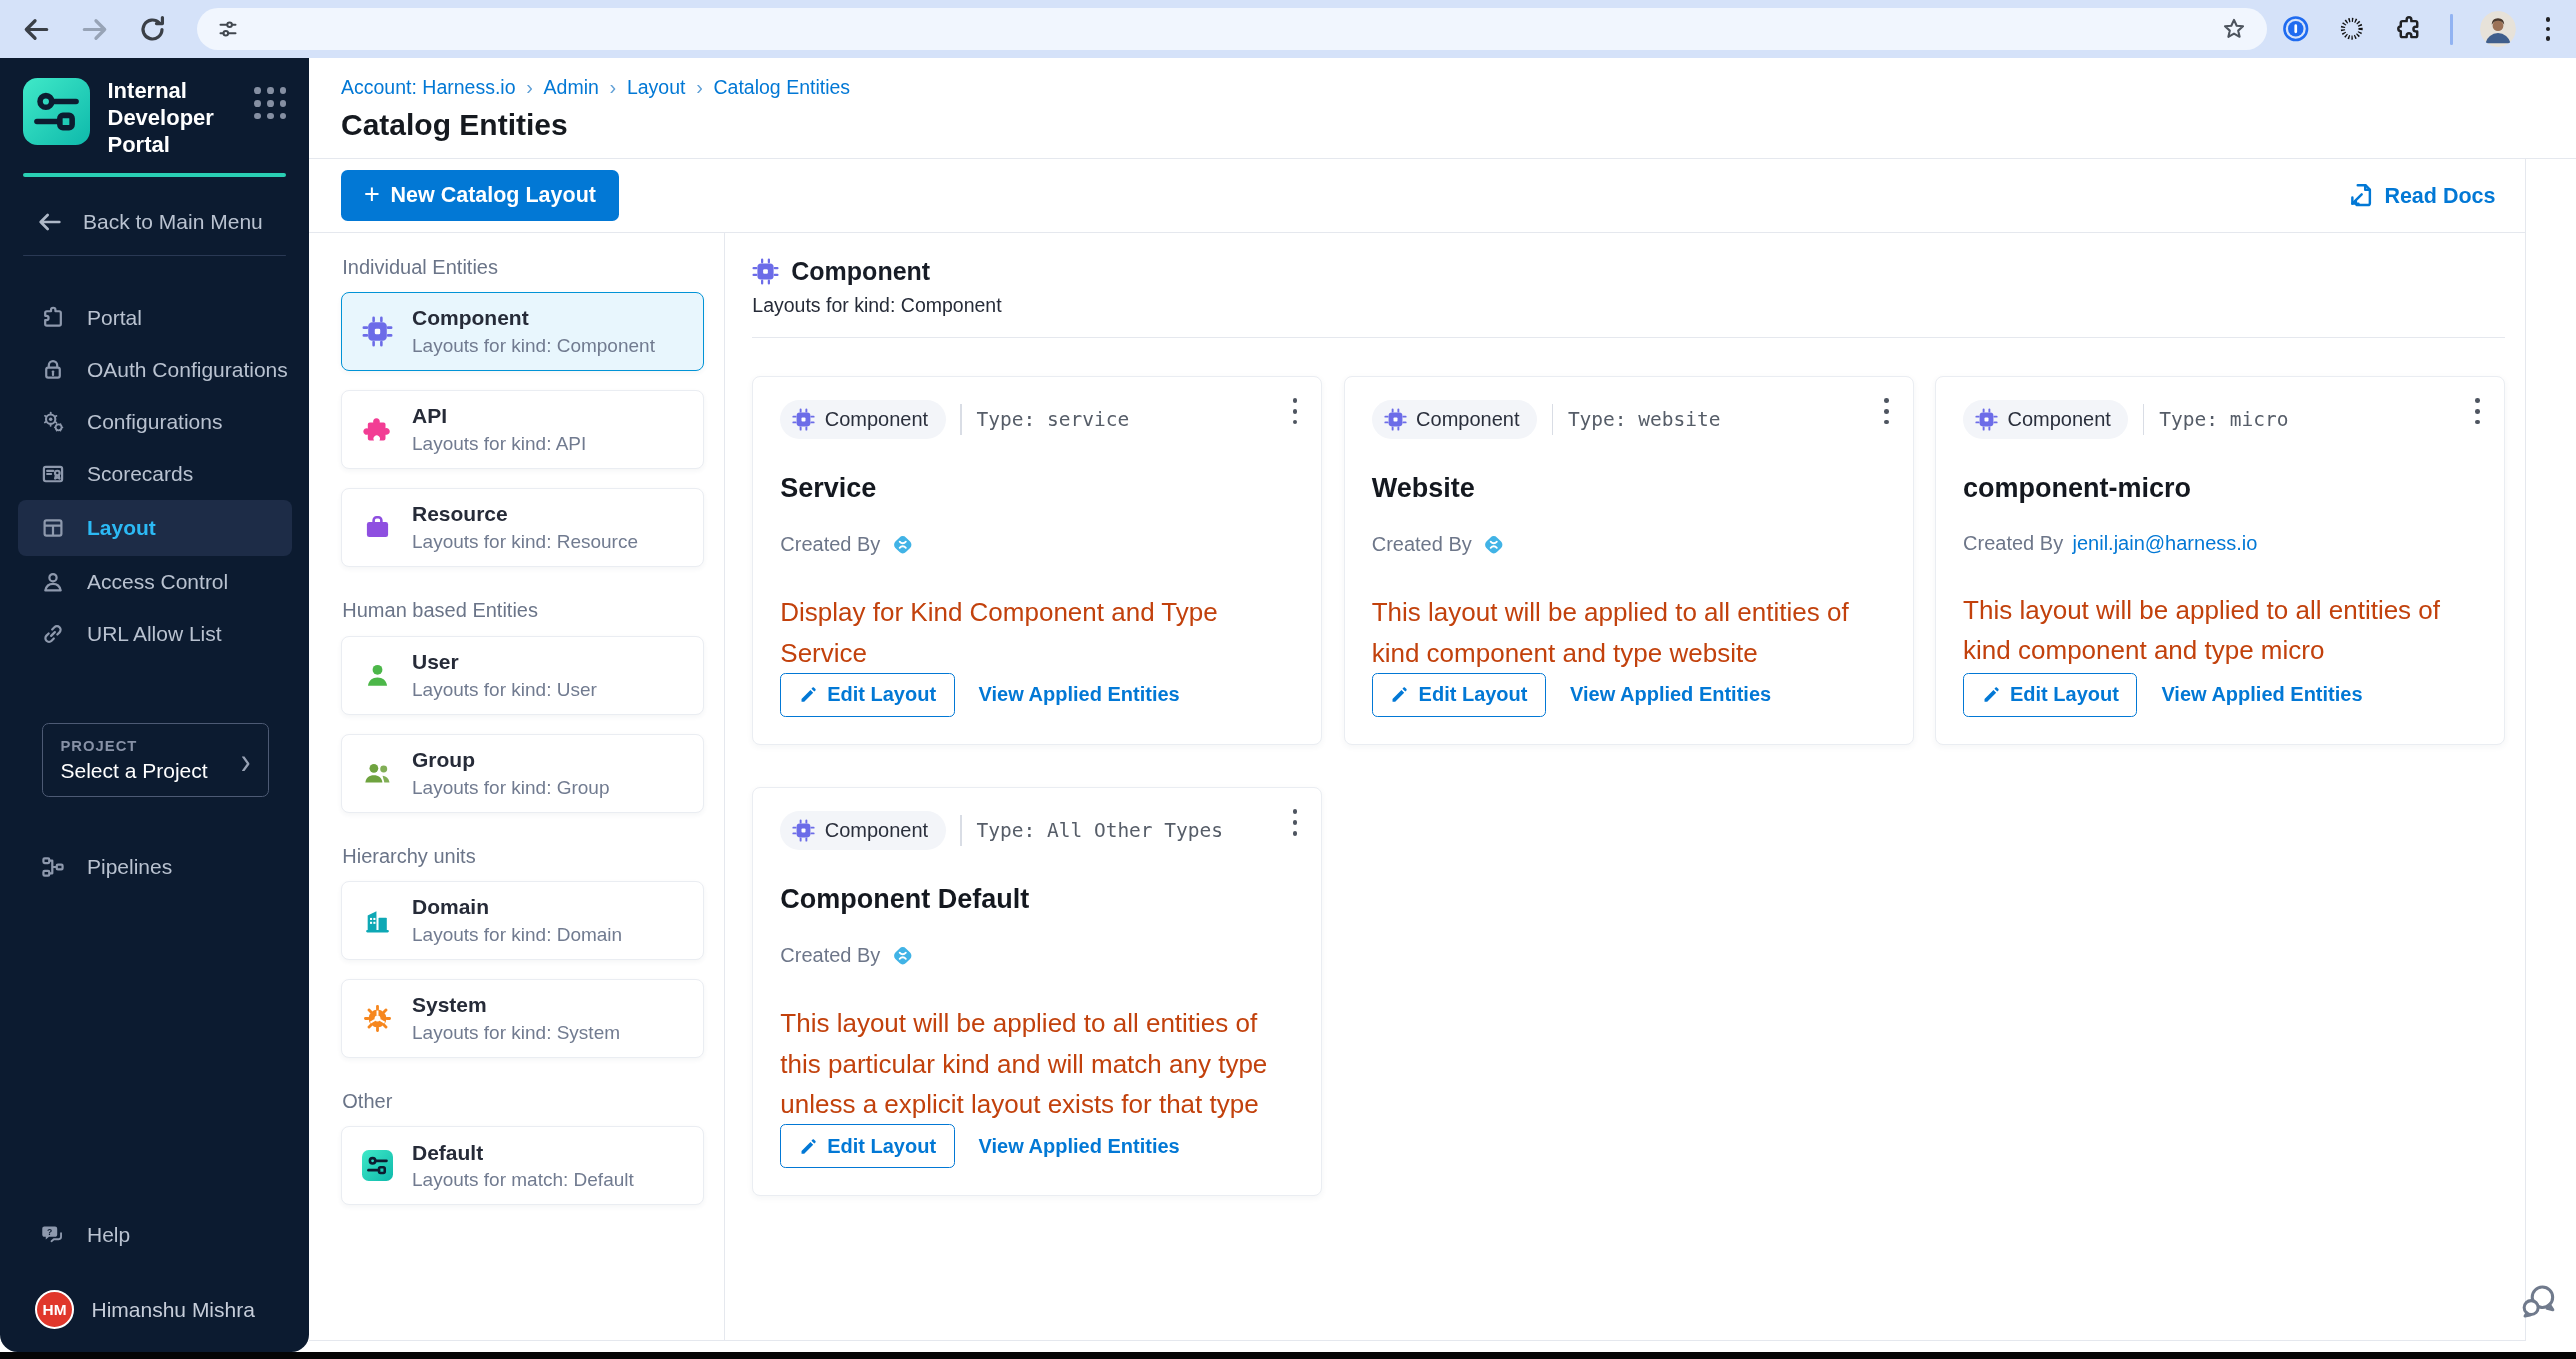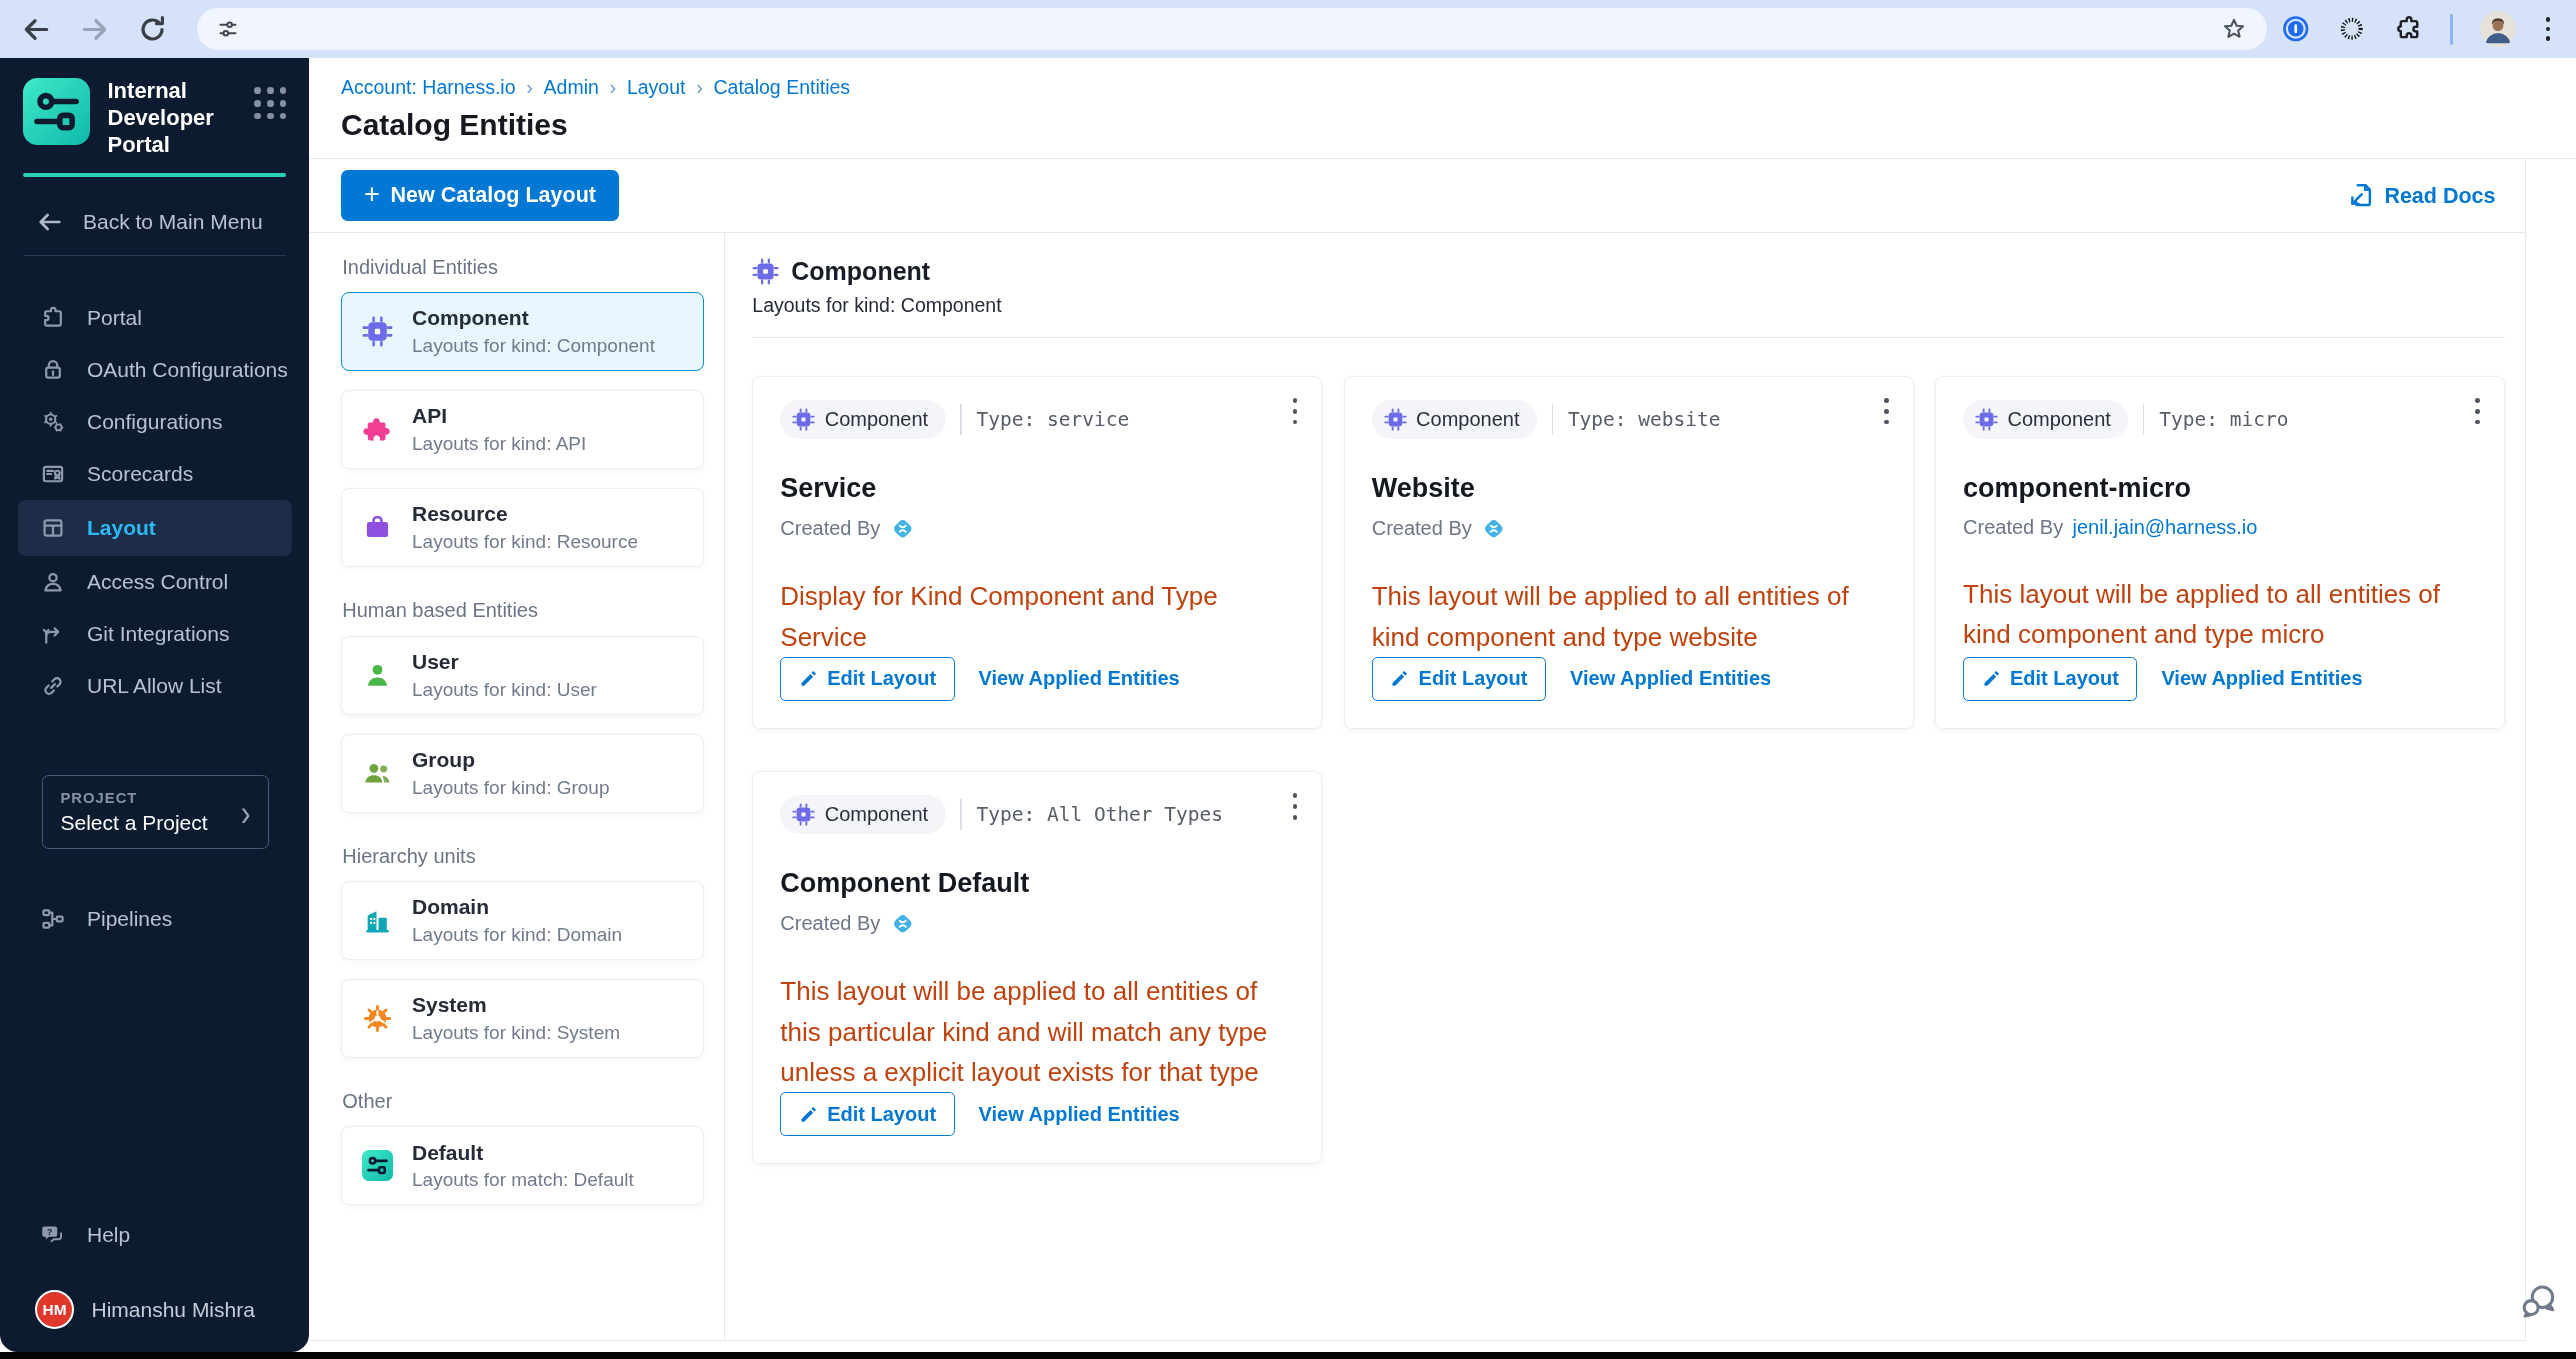--- a/index.html
+++ b/index.html
@@ -107,21 +107,21 @@
     display:flex;flex-direction:column;}
   .card-top{display:flex;align-items:center;}
   .badge{display:flex;align-items:center;gap:9.4px;background:var(--badge-bg);border-radius:671px;
     padding:8px 17.5px 8px 12px;font-size:20px;color:#2a2f3c;}
   .badge .ic{width:23px;height:23px;}
   .t-sep{width:1.3px;height:31px;background:#d9dde5;margin:0 14.8px;}
   .type-line{font-family:"DejaVu Sans Mono","Liberation Mono",monospace;font-size:19.5px;color:#565d68;white-space:nowrap;}
   .kebab{position:absolute;top:17.5px;right:20px;display:flex;flex-direction:column;gap:6px;padding:4px;cursor:pointer;}
   .kebab i{width:4.7px;height:4.7px;border-radius:50%;background:#4e5560;display:block;}
   .card-title{font-size:27px;font-weight:700;color:#14181f;margin-top:34px;}
-  .created{display:flex;align-items:center;gap:9.4px;margin-top:12px;font-size:20px;color:#6d7689;}
+  .created{display:flex;align-items:center;gap:9.4px;margin-top:28px;font-size:20px;color:#6d7689;}
   .created .ic{width:25.5px;height:25.5px;}
   .created a{color:var(--blue);text-decoration:none;cursor:pointer;}
   .desc{margin-top:35px;font-size:26px;color:#c2410c;line-height:1.55;max-width:96%;}
   .card-actions{margin-top:auto;display:flex;align-items:center;gap:24px;}
   .edit-btn{display:flex;align-items:center;gap:9.4px;border:1.7px solid var(--blue);border-radius:5.4px;
     background:#fff;color:var(--blue);font-size:20px;font-weight:700;height:44px;padding:0 17.5px;
     cursor:pointer;font-family:inherit;}
   .edit-btn .ic{width:19px;height:19px;}
   .view-link{color:var(--blue);font-size:20px;font-weight:700;cursor:pointer;text-decoration:none;}
   .chat-fab{position:absolute;right:16px;bottom:29.5px;width:43px;height:43px;cursor:pointer;}
@@ -313,31 +313,20 @@
             <svg viewBox="0 0 24 24" fill="none" stroke="currentColor" stroke-width="1.9" stroke-linejoin="round">
               <circle cx="12" cy="8.3" r="3.1"></circle>
               <path d="M5.4 19.2c.8-3.7 3.3-5.6 6.6-5.6s5.8 1.9 6.6 5.6z"></path>
             </svg>
           </span>
         <span>Access Control</span>
         </div>
       <div class="m-item">
         <span class="ic">
             <svg viewBox="0 0 24 24" fill="none" stroke="currentColor" stroke-width="1.9" stroke-linecap="round" stroke-linejoin="round">
-              <path d="M6.2 19.5v-9"></path>
-              <path d="M6.2 13.6c0-2.2 2-3.4 4.3-3.4h5.6"></path>
-              <path d="M13.4 7.2l3 3-3 3"></path>
-              <path d="M6.2 10.5l-2-2M6.2 10.5l2-2"></path>
-            </svg>
-          </span>
-        <span>Git Integrations</span>
-        </div>
-      <div class="m-item">
-        <span class="ic">
-            <svg viewBox="0 0 24 24" fill="none" stroke="currentColor" stroke-width="1.9" stroke-linecap="round" stroke-linejoin="round">
               <path d="M10.4 13.6l3.2-3.2"></path>
               <path d="M8.3 11.5l-1.9 1.9a3.1 3.1 0 0 0 4.4 4.4l1.9-1.9"></path>
               <path d="M15.7 12.5l1.9-1.9a3.1 3.1 0 0 0-4.4-4.4l-1.9 1.9"></path>
             </svg>
           </span>
         <span>URL Allow List</span>
         </div>
     </div>
     <div class="project-box">
       <div>

